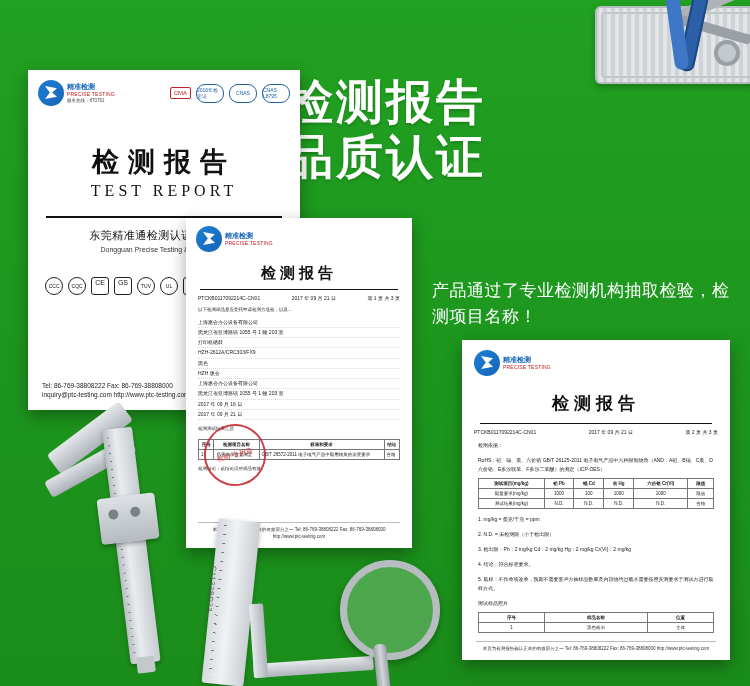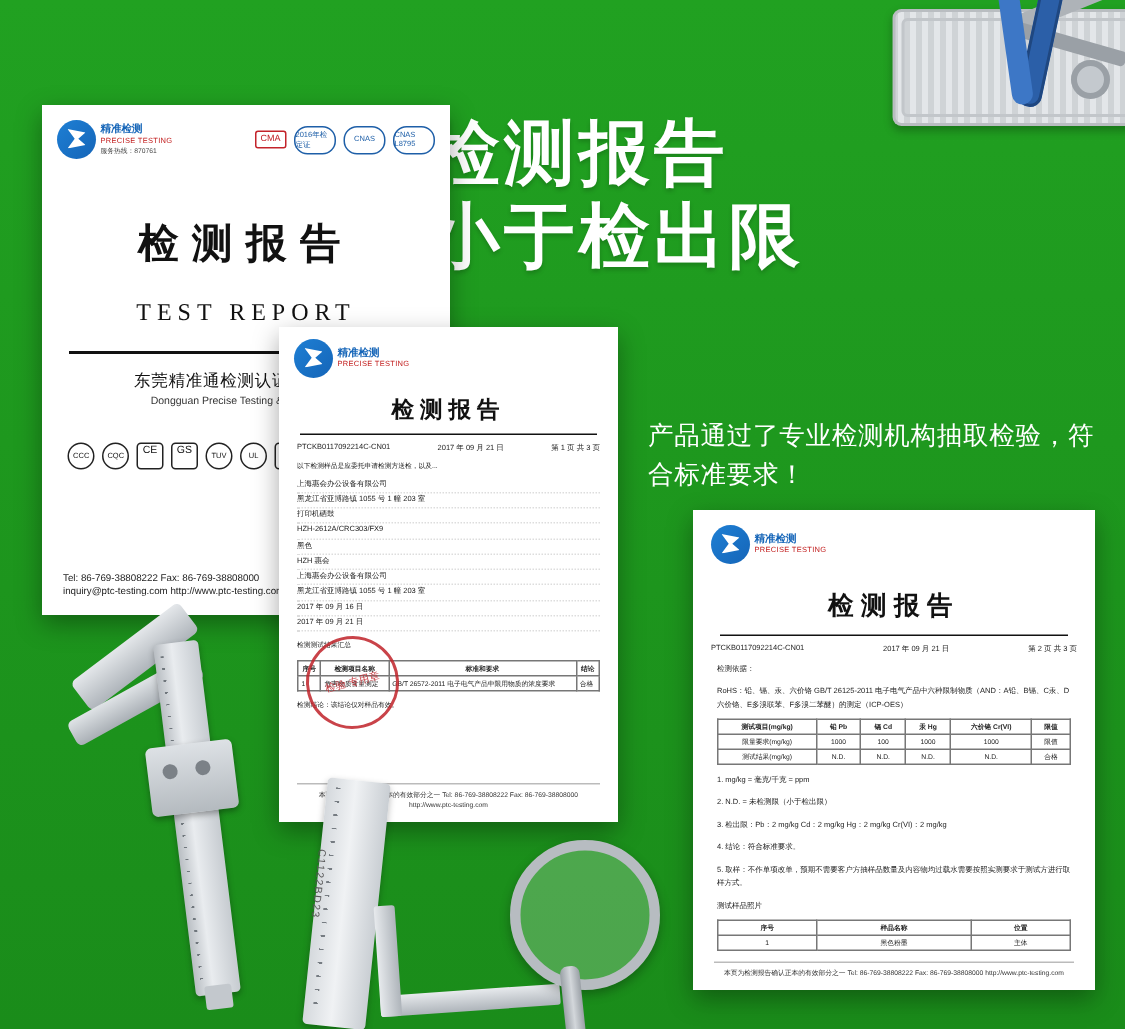--- a/index.html
+++ b/index.html
@@ -66,21 +66,21 @@
   .logo-mark{width:26px;height:26px;border-radius:50%;background:linear-gradient(135deg,#1e7fd4,#1565b8);position:relative;flex:none;}
   .logo-mark:after{content:"";position:absolute;left:7px;top:6px;width:12px;height:13px;background:#fff;clip-path:polygon(0 0,100% 18%,60% 50%,100% 82%,0 100%,40% 50%);}
   .logo-text{font-size:7px;line-height:1.25;color:#1565b8;font-weight:bold;}
   .logo-text .en{color:#c11a1a;font-size:5px;font-weight:normal;letter-spacing:.2px;}
   .logo-text .sm{color:#444;font-size:4.5px;font-weight:normal;}
   .cert-marks{display:flex;gap:5px;align-items:center;margin-left:auto;}
   .cert-box{border:1px solid #c3232a;color:#c3232a;font-size:6px;padding:2px 3px;text-align:center;line-height:1.1;border-radius:2px;}
   .cert-round{width:26px;height:17px;border:1px solid #1e5fa8;color:#1e5fa8;font-size:5px;display:flex;align-items:center;justify-content:center;border-radius:9px;}
   .p1-title{text-align:center;margin-top:34px;}
   .p1-title .cn{font-size:27px;letter-spacing:9px;color:#111;font-weight:bold;font-family:"DejaVu Sans",sans-serif;}
-  .p1-title .en{font-size:16px;letter-spacing:4px;color:#111;margin-top:20px;font-family:"Liberation Serif",serif;}
+  .p1-title .en{font-size:16px;letter-spacing:4px;color:#111;margin-top:2px;font-family:"Liberation Serif",serif;}
   .p1-rule{height:2px;background:#111;margin:16px 18px 0 18px;}
   .p1-org{text-align:center;margin-top:10px;}
   .p1-org .cn{font-size:11px;color:#111;letter-spacing:.5px;}
   .p1-org .en{font-size:7px;color:#333;margin-top:3px;}
   .p1-iconrow{display:flex;flex-wrap:wrap;gap:5px;justify-content:center;margin:24px 10px 0 10px;}
   .mini-mark{border:1px solid #222;border-radius:3px;font-size:7px;padding:1px 3px;color:#111;line-height:1.2;}
   .mini-mark.round{border-radius:50%;width:16px;height:16px;display:flex;align-items:center;justify-content:center;padding:0;font-size:5px;}
   .p1-foot{position:absolute;left:14px;right:14px;bottom:10px;font-size:6.5px;color:#222;line-height:1.5;}
 
   
@@ -117,23 +117,23 @@
     <div class="tray"></div>
     <div class="wrench"></div>
     <div class="wrench2"></div>
     <div class="knob"></div>
     <div class="plier"></div>
     <div class="plier2"></div>
   </div>
 
   <div class="headline">
     <div>检测报告</div>
-    <div>小于检出限</div>
-  </div>
-  <div class="sub-text">产品通过了专业检测机构抽取检验，符合标准要求！</div>
+    <div>品质认证</div>
+  </div>
+  <div class="sub-text">产品通过了专业检测机构抽取检验，检测项目名称！</div>
 
   <div class="paper" id="paper1">
     <div class="p1-head">
       <div class="logo-badge">
         <div class="logo-mark"></div>
         <div class="logo-text">
           <div>精准检测</div>
           <div class="en">PRECISE TESTING</div>
           <div class="sm">服务热线：870761</div>
         </div>

